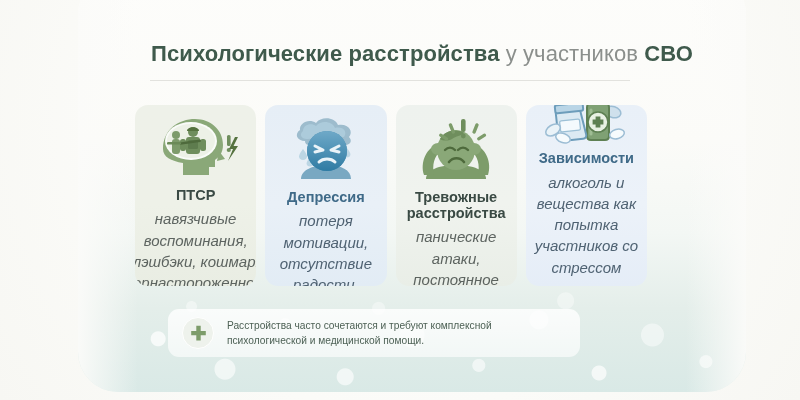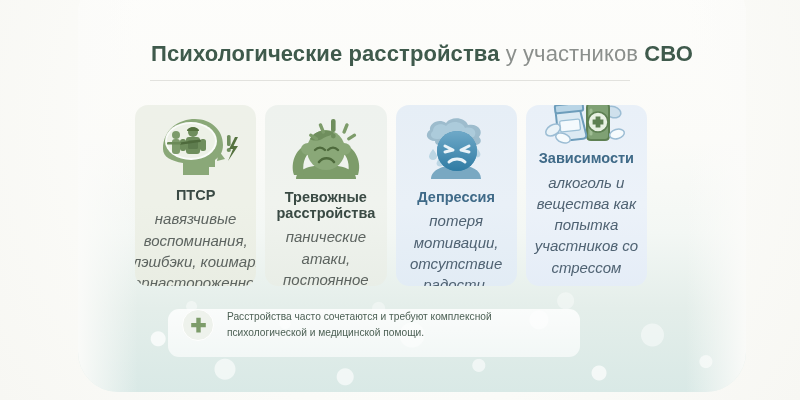--- a/index.html
+++ b/index.html
@@ -168,21 +168,21 @@
   
   .footnote {
     position: absolute;
     left: 168px;
     top: 309px;
     width: 412px;
     height: 48px;
     border-radius: 11px;
     background: linear-gradient(to bottom, rgba(255,255,255,.82), rgba(255,255,255,.62));
     display: flex;
-    align-items: flex-start;
+    align-items: center;
     padding: 0 14px;
     box-sizing: border-box;
     gap: 13px;
   }
   .foot-badge {
     width: 30px;
     height: 30px;
     flex: 0 0 30px;
     border-radius: 50%;
     background: #eef2ec;
@@ -249,20 +249,56 @@
           <path d="M82 22 L76 34 L80 34 L75 46 L85 31 L80.5 31 L85 22 Z" fill="#55723f"></path>
         </svg>
       </div>
       <div class="card-title c-dark">ПТСР</div>
       <div class="card-desc">навязчивые
 воспоминания,
 флэшбэки, кошмары,
 гипернастороженность</div>
     </div>
 
+    <div class="card tone-blue">
+      <div class="card-icon">
+        <svg width="86" height="68" viewBox="0 0 86 68">
+
+          <path d="M18 64 C18 55 30 50 44 50 C58 50 68 55 68 64 Z" fill="#79a8c2"></path>
+
+          <path d="M22 26 C14 26 11 19 17 15 C16 8 26 3 33 8 C38 1 52 2 55 10
+                   C65 8 71 16 66 22 C70 26 67 31 60 30 L26 30 C23 30 22 28 22 26 Z" fill="#9dbccd"></path>
+          <path d="M24 24 C18 24 16 19 20 16 C20 10 28 7 33 11 C38 5 49 6 52 13
+                   C60 11 65 17 61 22 Z" fill="#accbdb"></path>
+
+          <path d="M20 34 C20 34 16 39 16 41.5 C16 43.5 17.8 45 20 45 C22.2 45 24 43.5 24 41.5 C24 39 20 34 20 34 Z" fill="#bcd6e4"></path>
+          <path d="M27 42 C27 42 23.6 46.4 23.6 48.5 C23.6 50.2 25.1 51.5 27 51.5 C28.9 51.5 30.4 50.2 30.4 48.5 C30.4 46.4 27 42 27 42 Z" fill="#bcd6e4"></path>
+          <path d="M64 33 C64 33 60.6 37.4 60.6 39.5 C60.6 41.2 62.1 42.5 64 42.5 C65.9 42.5 67.4 41.2 67.4 39.5 C67.4 37.4 64 33 64 33 Z" fill="#bcd6e4"></path>
+
+          <circle cx="44" cy="36" r="20" fill="#4b90b5"></circle>
+          <circle cx="44" cy="36" r="20" fill="url(#faceGrad)"></circle>
+          <defs>
+            <linearGradient id="faceGrad" x1="0" y1="0" x2="0" y2="1">
+              <stop offset="0%" stop-color="#6fa9c8"></stop>
+              <stop offset="100%" stop-color="#2f7ba3"></stop>
+            </linearGradient>
+          </defs>
+
+          <path d="M32 31 L40 35 L32 37" fill="none" stroke="#eaf3f8" stroke-width="3" stroke-linecap="round" stroke-linejoin="round"></path>
+          <path d="M56 31 L48 35 L56 37" fill="none" stroke="#eaf3f8" stroke-width="3" stroke-linecap="round" stroke-linejoin="round"></path>
+
+          <path d="M36 47 C40 43 48 43 52 47" fill="none" stroke="#eaf3f8" stroke-width="3" stroke-linecap="round"></path>
+        </svg>
+      </div>
+      <div class="card-title c-blue">Депрессия</div>
+      <div class="card-desc">потеря мотивации,
+отсутствие радости,
+чувство пустоты</div>
+    </div>
+
     <div class="card tone-sage">
       <div class="card-icon">
         <svg width="88" height="68" viewBox="0 0 88 68">
 
           <path d="M14 64 C14 55 27 50 44 50 C61 50 74 55 74 64 Z" fill="#7d9c6a"></path>
 
           <ellipse cx="44" cy="35" rx="19" ry="20" fill="#8aa878"></ellipse>
 
           <path d="M28 24 C32 16 44 13 52 18 C49 21 44 21 40 24 C36 26 31 26 28 24 Z" fill="#6f8e5d"></path>
 
@@ -284,56 +320,20 @@
           <rect x="68" y="17" width="3.2" height="10" rx="1.5" fill="#7d9c6a" transform="rotate(58 69.6 22)"></rect>
           <rect x="30" y="17" width="3.2" height="10" rx="1.5" fill="#7d9c6a" transform="rotate(-58 31.6 22)"></rect>
         </svg>
       </div>
       <div class="card-title c-dark">Тревожные
 расстройства</div>
       <div class="card-desc">панические атаки,
 постоянное напряжение</div>
     </div>
 
-    <div class="card tone-blue">
-      <div class="card-icon">
-        <svg width="86" height="68" viewBox="0 0 86 68">
-
-          <path d="M18 64 C18 55 30 50 44 50 C58 50 68 55 68 64 Z" fill="#79a8c2"></path>
-
-          <path d="M22 26 C14 26 11 19 17 15 C16 8 26 3 33 8 C38 1 52 2 55 10
-                   C65 8 71 16 66 22 C70 26 67 31 60 30 L26 30 C23 30 22 28 22 26 Z" fill="#9dbccd"></path>
-          <path d="M24 24 C18 24 16 19 20 16 C20 10 28 7 33 11 C38 5 49 6 52 13
-                   C60 11 65 17 61 22 Z" fill="#accbdb"></path>
-
-          <path d="M20 34 C20 34 16 39 16 41.5 C16 43.5 17.8 45 20 45 C22.2 45 24 43.5 24 41.5 C24 39 20 34 20 34 Z" fill="#bcd6e4"></path>
-          <path d="M27 42 C27 42 23.6 46.4 23.6 48.5 C23.6 50.2 25.1 51.5 27 51.5 C28.9 51.5 30.4 50.2 30.4 48.5 C30.4 46.4 27 42 27 42 Z" fill="#bcd6e4"></path>
-          <path d="M64 33 C64 33 60.6 37.4 60.6 39.5 C60.6 41.2 62.1 42.5 64 42.5 C65.9 42.5 67.4 41.2 67.4 39.5 C67.4 37.4 64 33 64 33 Z" fill="#bcd6e4"></path>
-
-          <circle cx="44" cy="36" r="20" fill="#4b90b5"></circle>
-          <circle cx="44" cy="36" r="20" fill="url(#faceGrad)"></circle>
-          <defs>
-            <linearGradient id="faceGrad" x1="0" y1="0" x2="0" y2="1">
-              <stop offset="0%" stop-color="#6fa9c8"></stop>
-              <stop offset="100%" stop-color="#2f7ba3"></stop>
-            </linearGradient>
-          </defs>
-
-          <path d="M32 31 L40 35 L32 37" fill="none" stroke="#eaf3f8" stroke-width="3" stroke-linecap="round" stroke-linejoin="round"></path>
-          <path d="M56 31 L48 35 L56 37" fill="none" stroke="#eaf3f8" stroke-width="3" stroke-linecap="round" stroke-linejoin="round"></path>
-
-          <path d="M36 47 C40 43 48 43 52 47" fill="none" stroke="#eaf3f8" stroke-width="3" stroke-linecap="round"></path>
-        </svg>
-      </div>
-      <div class="card-title c-blue">Депрессия</div>
-      <div class="card-desc">потеря мотивации,
-отсутствие радости,
-чувство пустоты</div>
-    </div>
-
     <div class="card tone-ice">
       <div class="card-icon">
         <svg width="90" height="68" viewBox="0 0 90 68">
 
           <ellipse cx="30" cy="17" rx="9" ry="6" fill="#cfe0ec" stroke="#9cbdd4" stroke-width="1.6" transform="rotate(-24 30 17)"></ellipse>
           <ellipse cx="72" cy="36" rx="8" ry="5.5" fill="#cfe0ec" stroke="#9cbdd4" stroke-width="1.5" transform="rotate(18 72 36)"></ellipse>
 
           <path d="M52 8 L62 8 L62 18 C62 21 68 25 68 32 L68 60 C68 62.5 66.4 64 64 64
                    L50 64 C47.6 64 46 62.5 46 60 L46 32 C46 25 52 21 52 18 Z" fill="#7fa174" stroke="#5e8053" stroke-width="2"></path>
           <rect x="51" y="4" width="12" height="6" rx="1.6" fill="#6b8f60" stroke="#5e8053" stroke-width="1.6"></rect>

